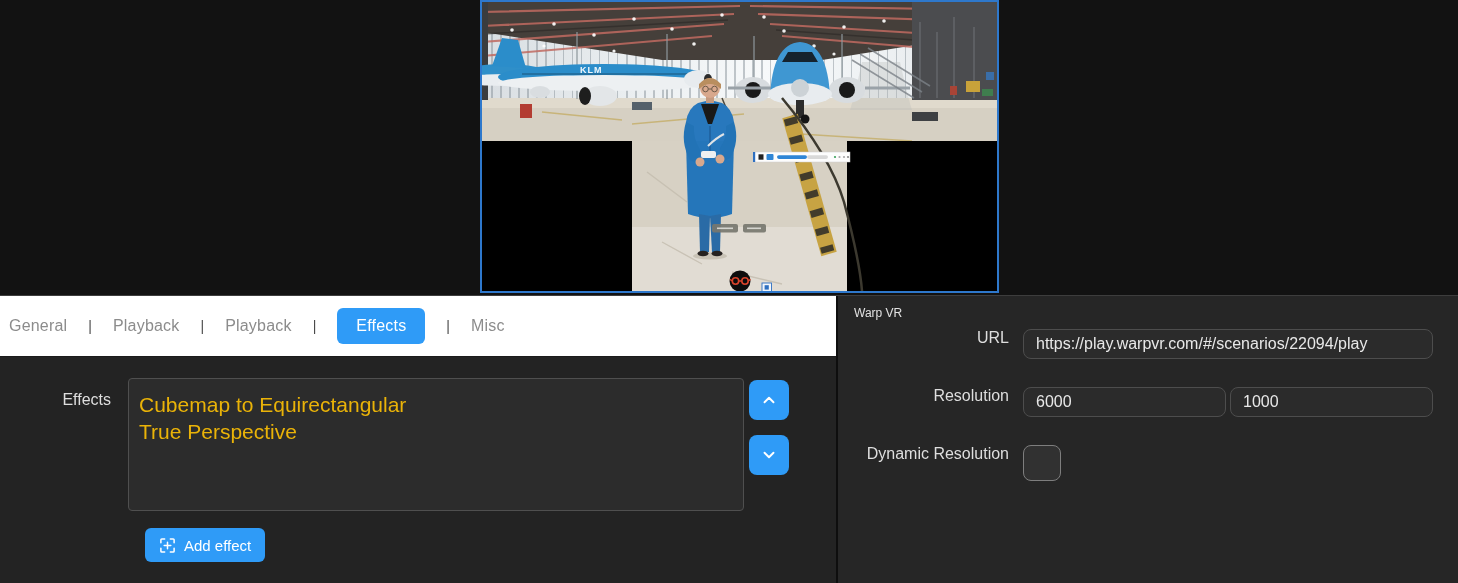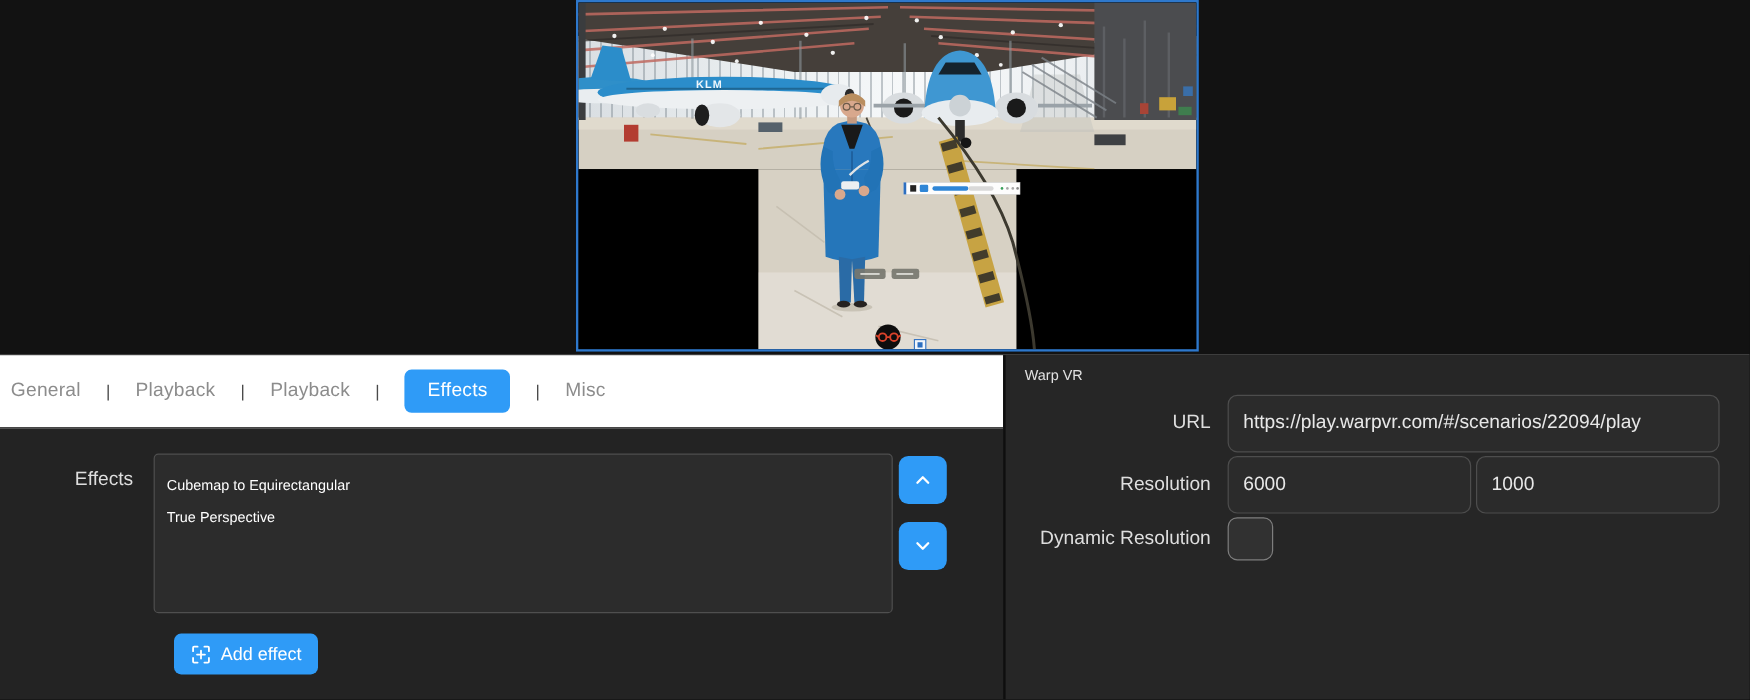--- a/index.html
+++ b/index.html
@@ -54,44 +54,44 @@
   .field-label {
     width: 128px; flex: none; text-align: right; padding-right: 17px;
     color: #dedede; font-size: 16px;
   }
   .effects-row .field-label { padding-top: 13px; }
   .listbox {
     width: 616px; height: 133px;
     background: #2c2c2c; border: 1px solid #4f4f4f; border-radius: 4px;
     padding: 12px 10px;
   }
-  .list-item { color: #ffffff; font-size: 12px; line-height: 27px; cursor: default; }
+  .list-item { color: #eab308; font-size: 21px; line-height: 27px; cursor: default; }
   .arrows { display: flex; flex-direction: column; gap: 15px; margin-left: 5px; padding-top: 2px; }
   .arrow-btn {
     width: 40px; height: 40px; border: none; border-radius: 8px;
     background: #2f9bf7; cursor: pointer;
     display: flex; align-items: center; justify-content: center;
   }
   .add-effect {
     margin: 17px 0 0 145px; height: 34px; padding: 0 14px;
     background: #2f9bf7; color: #ffffff; font-size: 15px;
     border: none; border-radius: 6px; cursor: pointer;
     display: inline-flex; align-items: center; gap: 8px;
     font-family: "Liberation Sans", sans-serif;
   }
 
   
   .section-title { color: #e2e2e2; font-size: 12px; margin: 0 0 9px 8px; }
-  .form-row { display: flex; align-items: center; margin-bottom: 3px; }
+  .form-row { display: flex; align-items: flex-start; margin-bottom: 28px; }
   .form-label {
     width: 163px; flex: none; text-align: right; margin-right: 14px;
     color: #dedede; font-size: 16px;
   }
   .txt {
-    height: 48px; background: #2b2b2b; border: 1px solid #4d4d4d; border-radius: 8px;
+    height: 30px; background: #2b2b2b; border: 1px solid #4d4d4d; border-radius: 8px;
     color: #e8e8e8; font-size: 16px; padding: 0 12px; outline: none;
     font-family: "Liberation Sans", sans-serif;
   }
   .txt-url { width: 410px; }
   .txt-res { width: 203px; }
   .txt-res + .txt-res { margin-left: 4px; }
   .checkbox {
     width: 38px; height: 36px; background: #313131;
     border: 1px solid #7e7e7e; border-radius: 8px; cursor: pointer; flex: none;
   }

